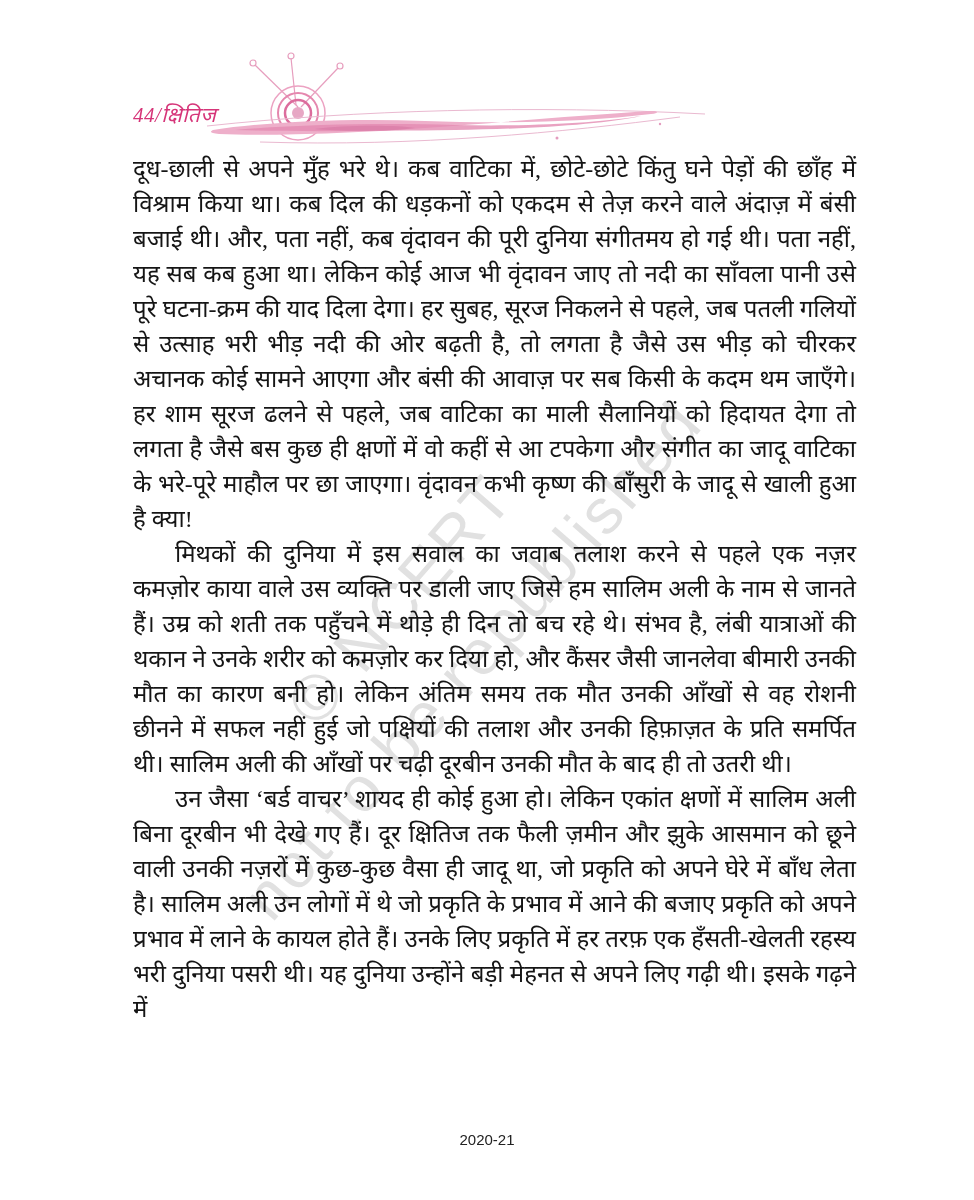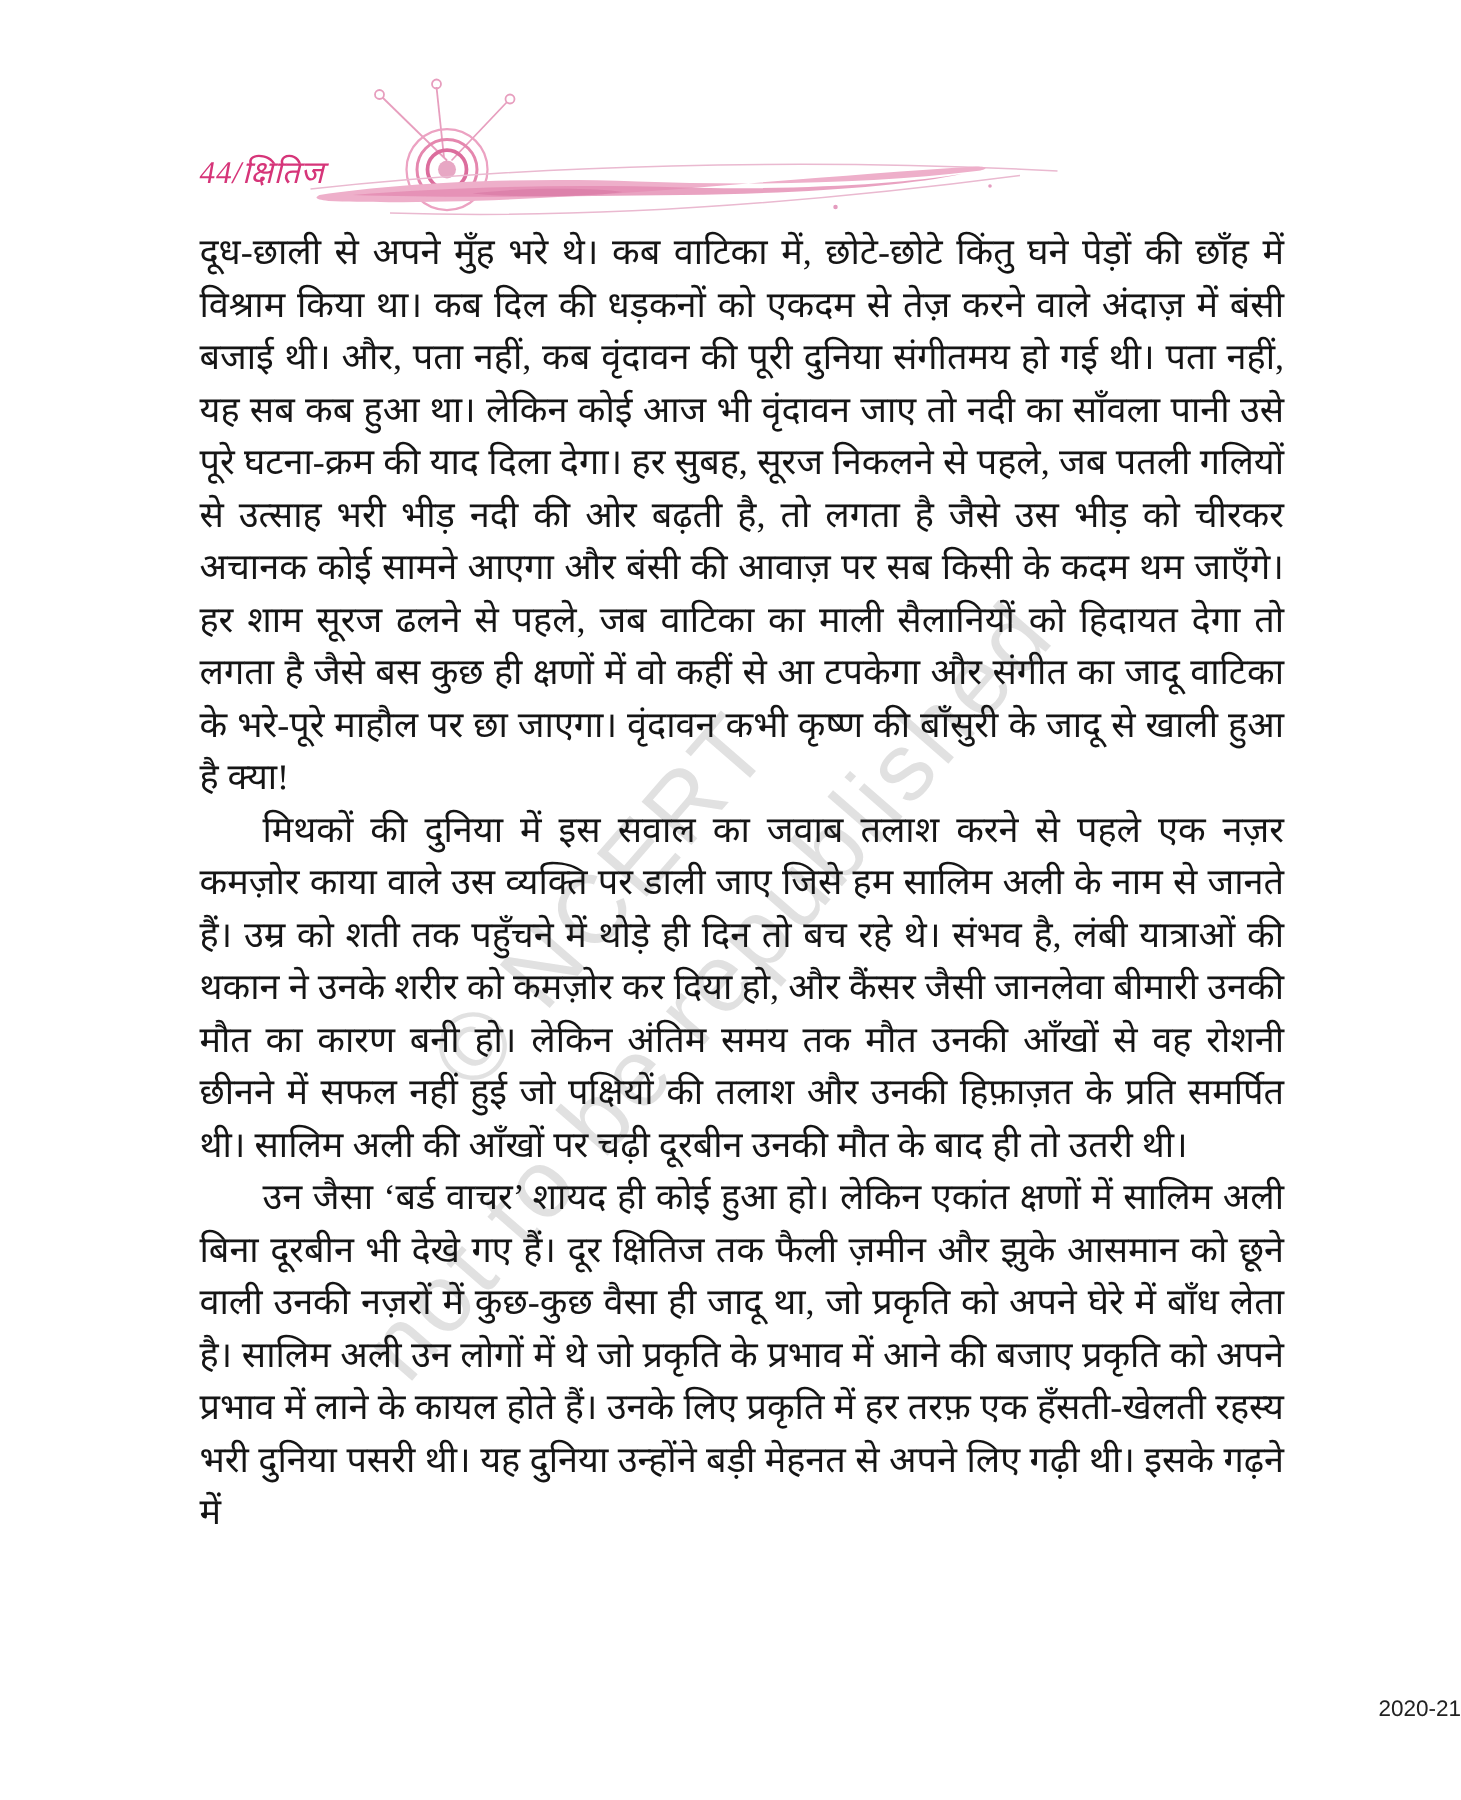--- a/index.html
+++ b/index.html
@@ -64,21 +64,21 @@
   .bodytext p { margin: 0; }
   .bodytext p.indent { text-indent: 42px; }
 
   
   .footer {
     position: absolute;
     top: 1131px;
     left: 0;
     width: 100%;
     z-index: 2;
-    text-align: right;
+    text-align: center;
     font-family: "Liberation Sans", sans-serif;
     font-size: 15px;
     color: #222222;
   }
 </style>
 </head>
 <body>
 
 <div class="page">
 

